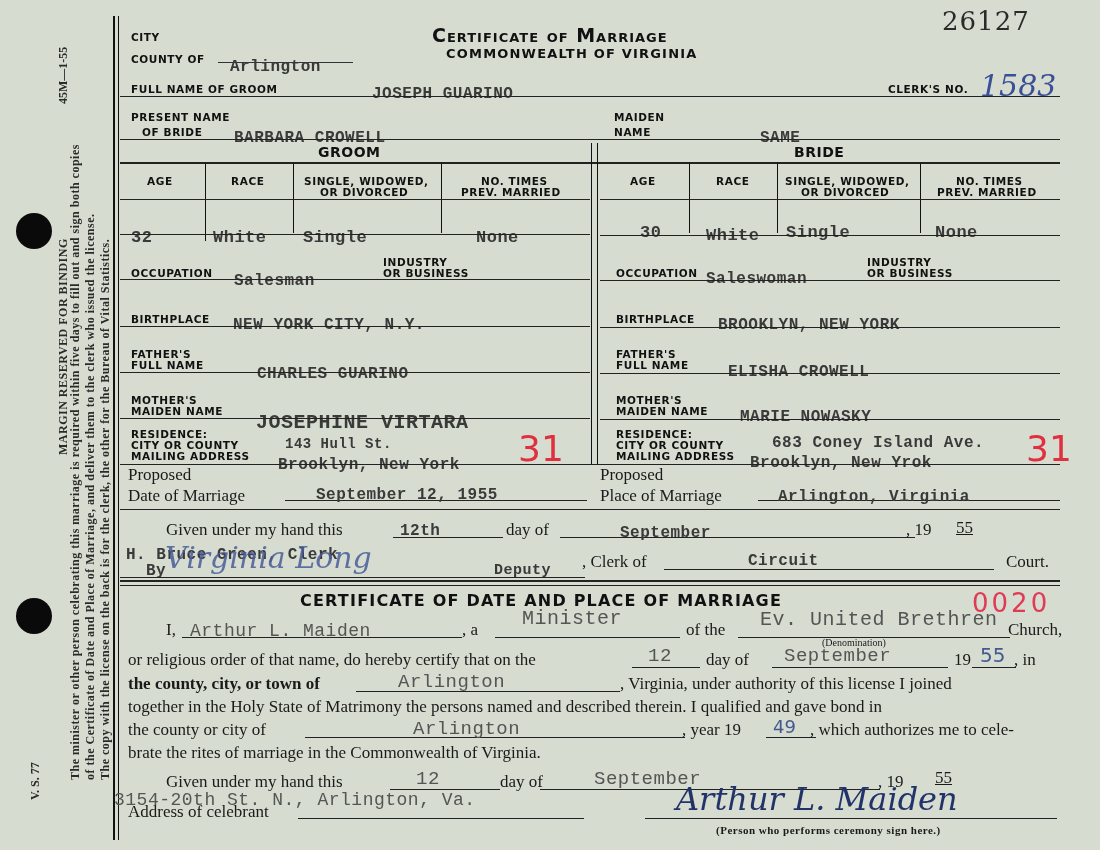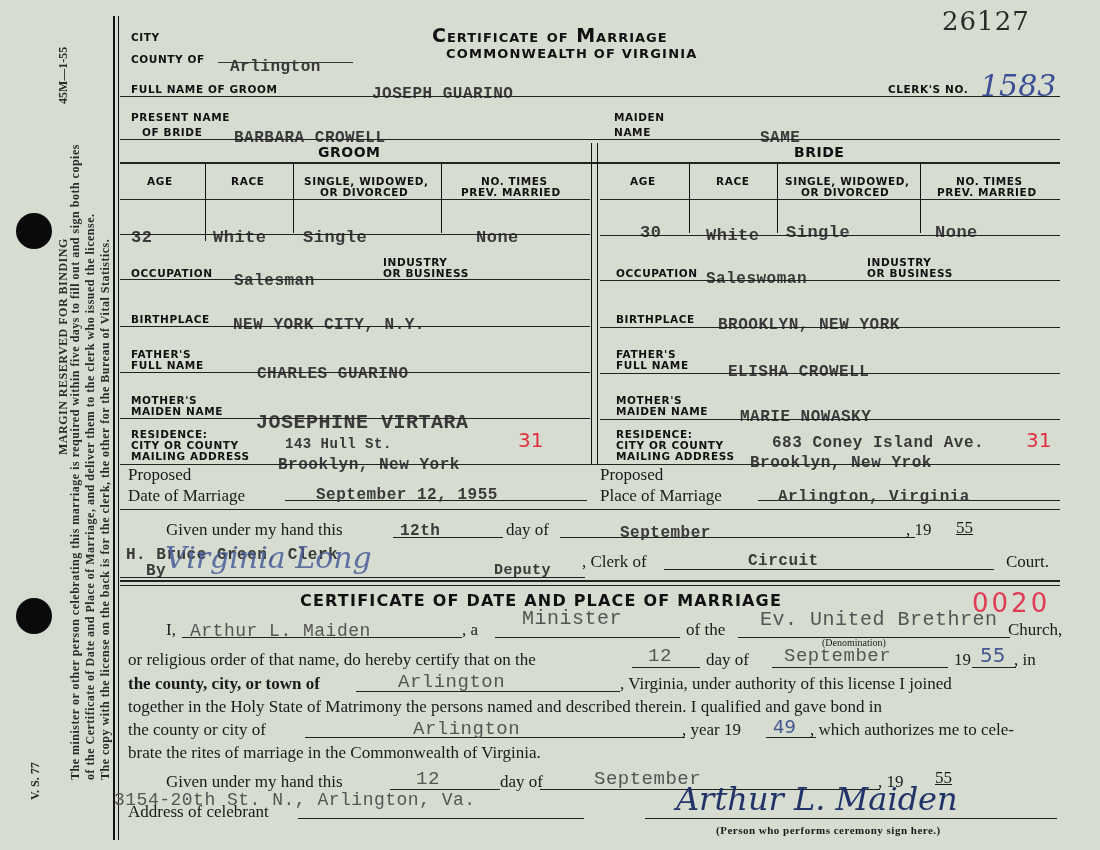--- a/index.html
+++ b/index.html
@@ -22,21 +22,21 @@
     position:absolute; font-family:"DejaVu Sans", sans-serif; font-weight:bold;
     font-size:10.5px; letter-spacing:0.6px; color:#111; line-height:11px; white-space:nowrap;
   }
   .sc { font-variant:small-caps; }
   .type {
     position:absolute; font-family:"Liberation Mono", monospace; font-weight:bold;
     color:#3a3a3a; font-size:17px; white-space:nowrap; letter-spacing:0.5px;
   }
   .typelight { font-weight:normal; color:#555; font-size:19px; }
   .serif { position:absolute; font-family:"Liberation Serif", serif; font-size:17px; color:#1a1a1a; white-space:nowrap; }
-  .red { position:absolute; color:#e03040; font-family:"DejaVu Sans", sans-serif; font-size:20px; white-space:nowrap; }
+  .red { position:absolute; color:#e03040; font-family:"DejaVu Sans", sans-serif; font-size:36px; white-space:nowrap; }
   .blue { position:absolute; color:#2b3f7e; font-family:"DejaVu Serif", serif; font-style:italic; white-space:nowrap; }
   .title { position:absolute; font-family:"DejaVu Sans", sans-serif; font-weight:bold; white-space:nowrap; color:#111; }
 </style>
 </head>
 <body>
 
 <div>
   <div class="hole" style="left:16px; top:213px;"></div>
   <div class="hole" style="left:16px; top:598px;"></div>
   <div class="vtext" style="left:56px; top:104px; font-size:12px; font-weight:bold;">45M—1-55</div>

